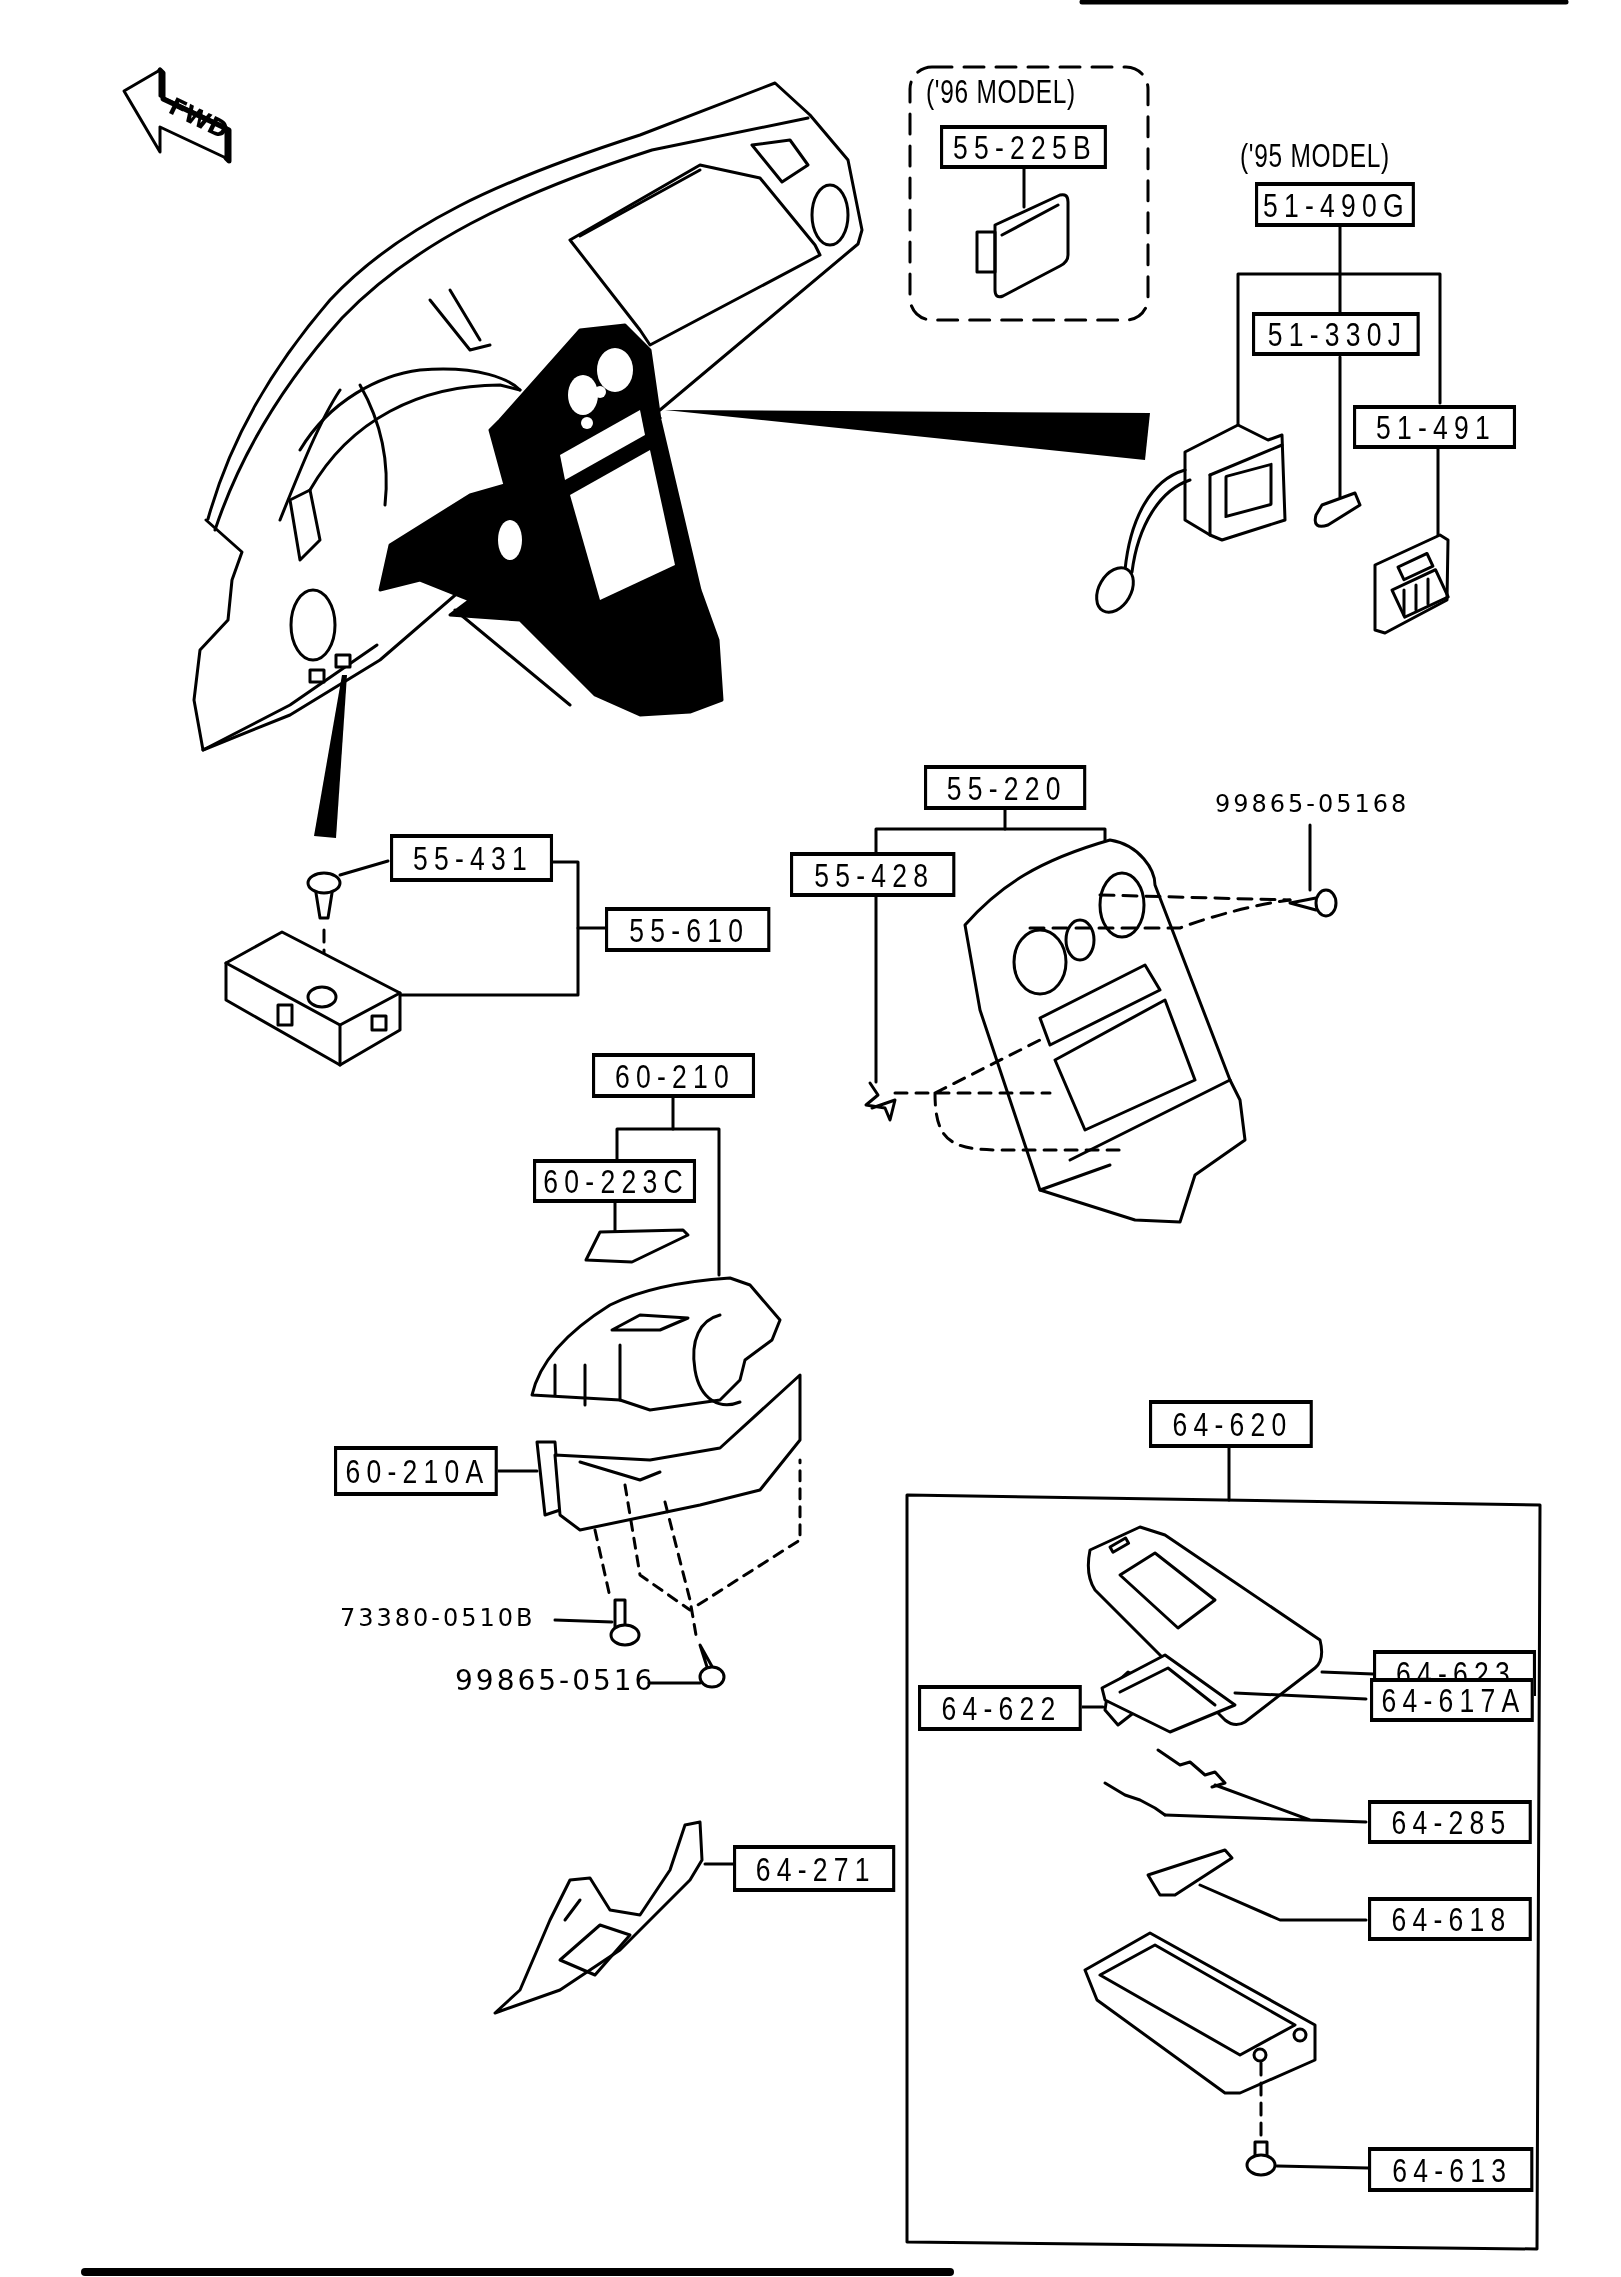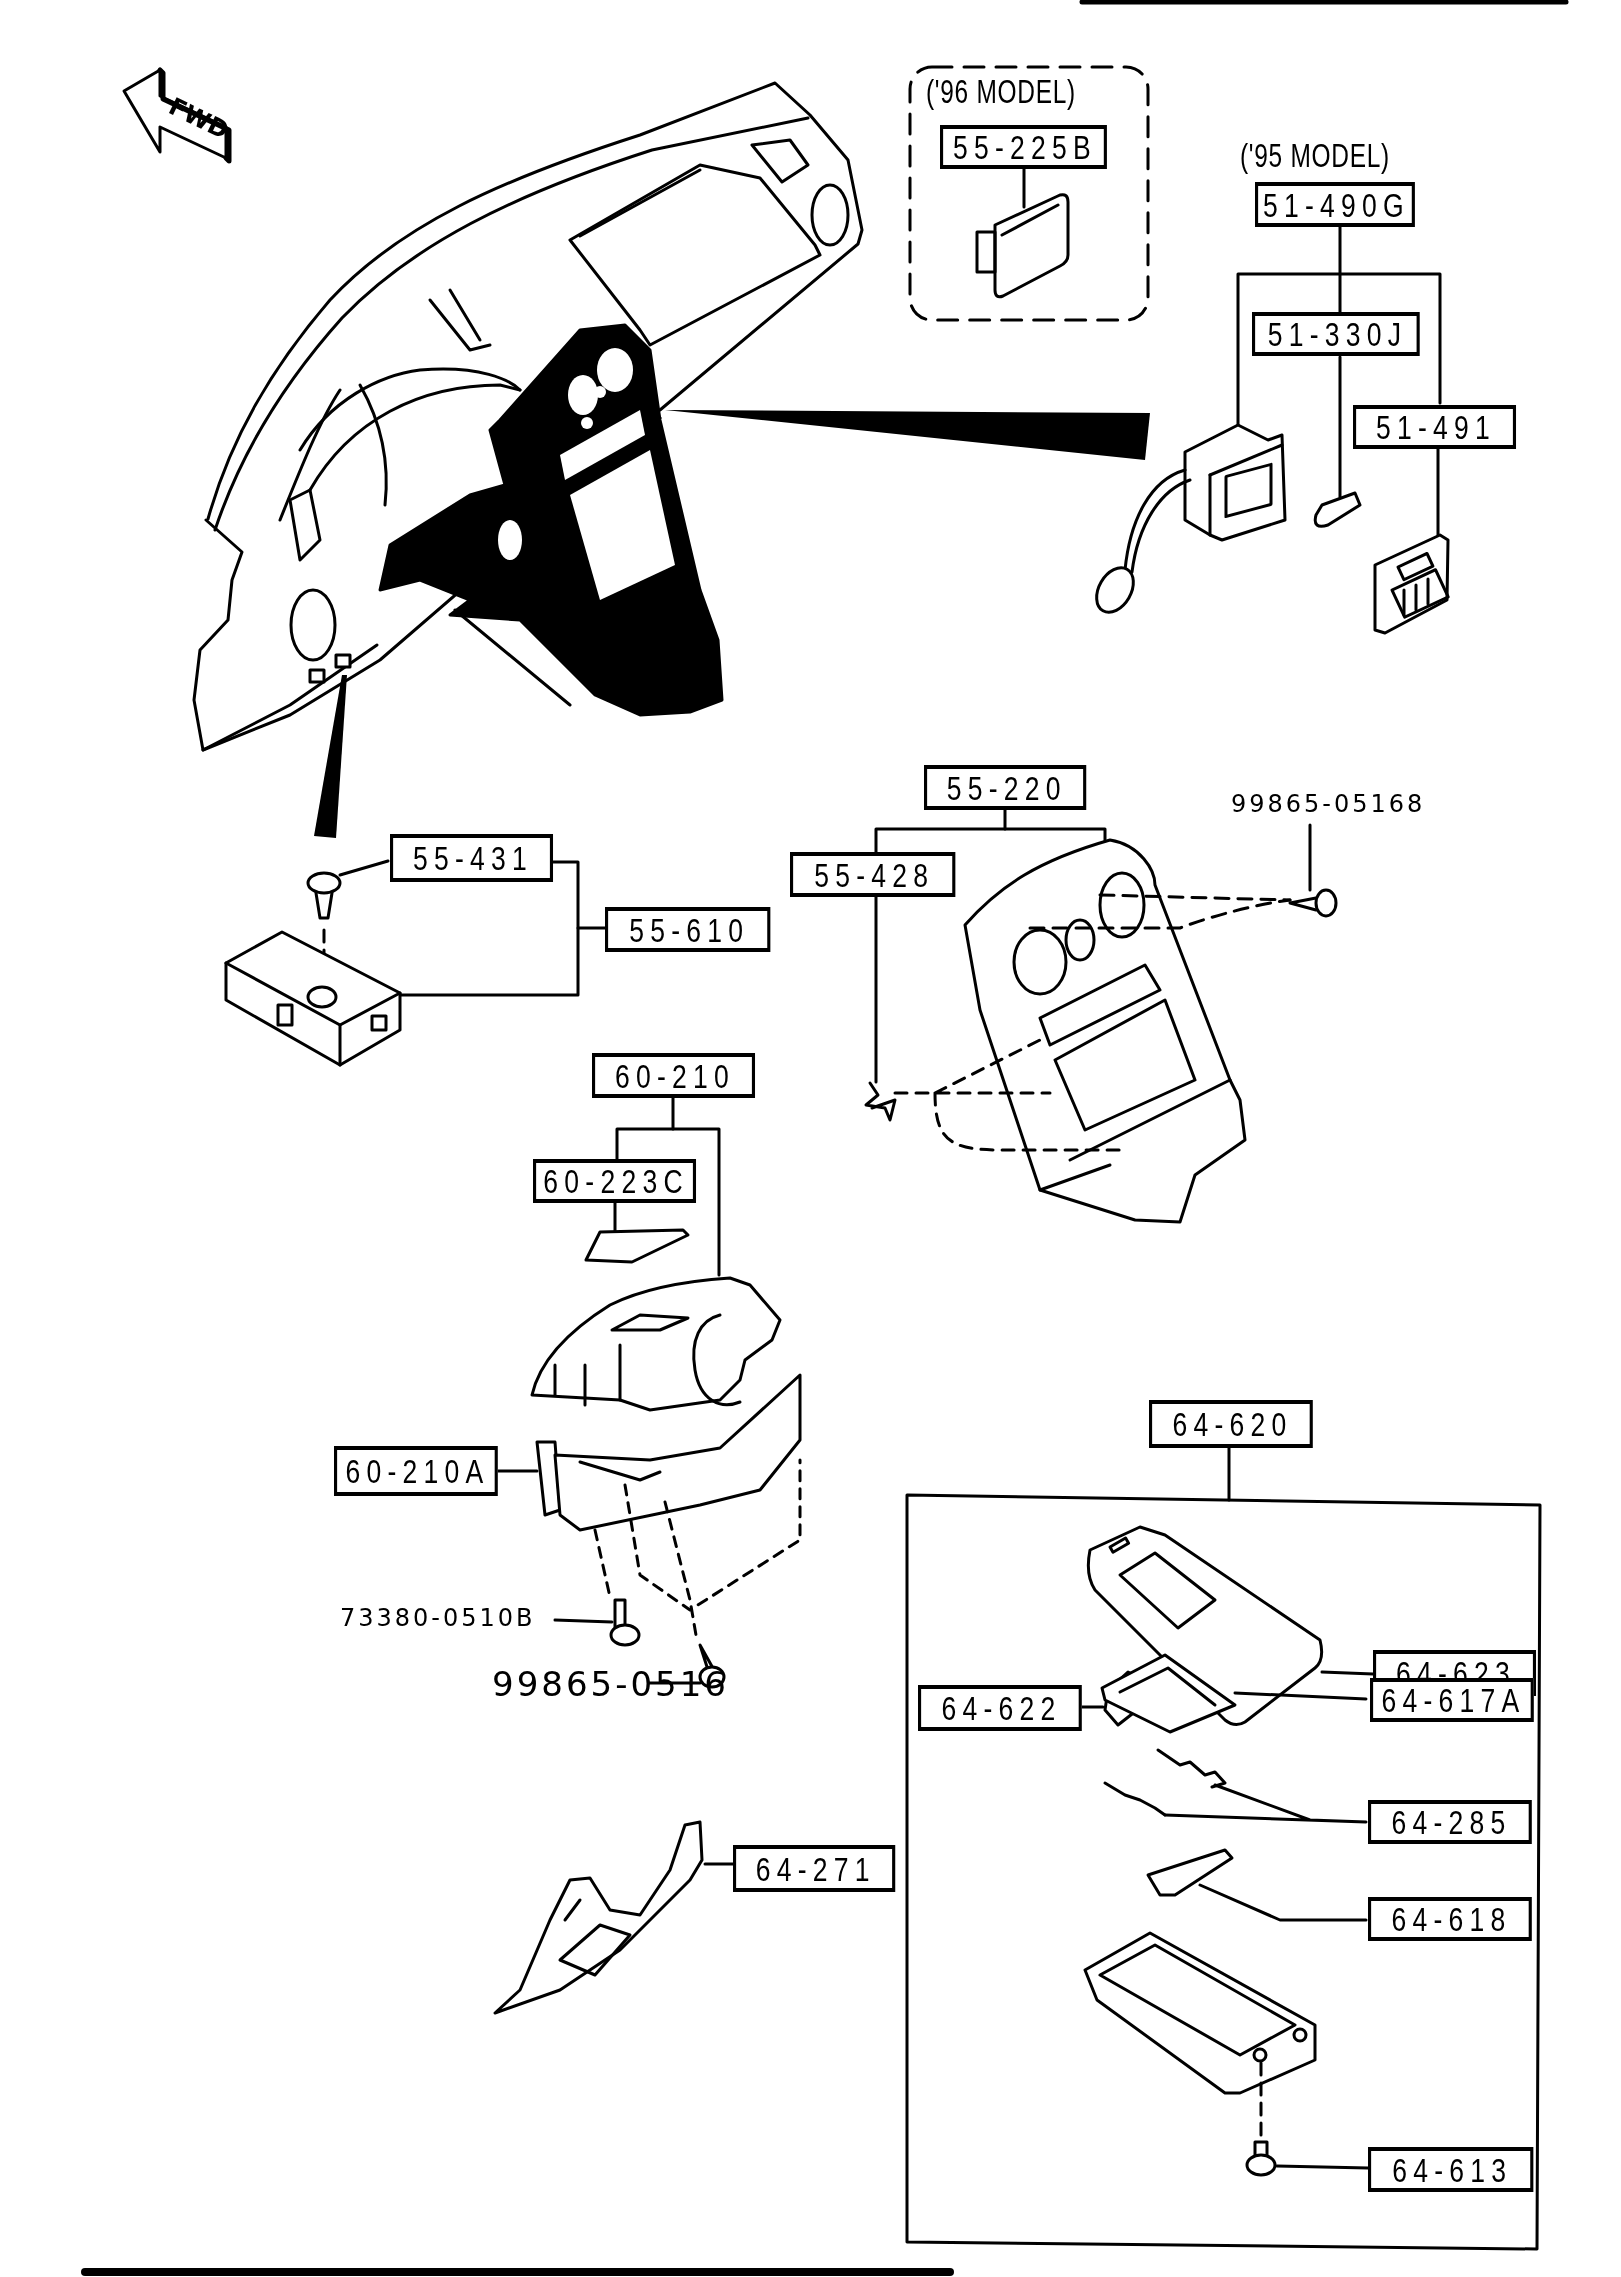--- a/index.html
+++ b/index.html
@@ -268,15 +268,15 @@
 <div class="lbl" style="left:1368px; top:1897px; width:210px; height:44px;">
     <span>64-618</span>
   </div>
 <div class="lbl" style="left:1368px; top:2147px; width:212px; height:45px;">
     <span>64-613</span>
   </div>
 <div class="lbl" style="left:733px; top:1845px; width:208px; height:47px;">
     <span>64-271</span>
   </div>
 
-<div class="plain" style="left:1215px; top:790px;margin-left:16px;">99865-05168</div>
+<div class="plain" style="left:1215px; top:790px;">99865-05168</div>
 <div class="plain" style="left:340px; top:1604px;">73380-0510B</div>
-<div class="plain" style="left:492px; top:1664px; font-size:34px;">99865-0516</div>
+<div class="plain" style="left:455px; top:1664px; font-size:28px;">99865-0516</div>
 
 </body></html>

